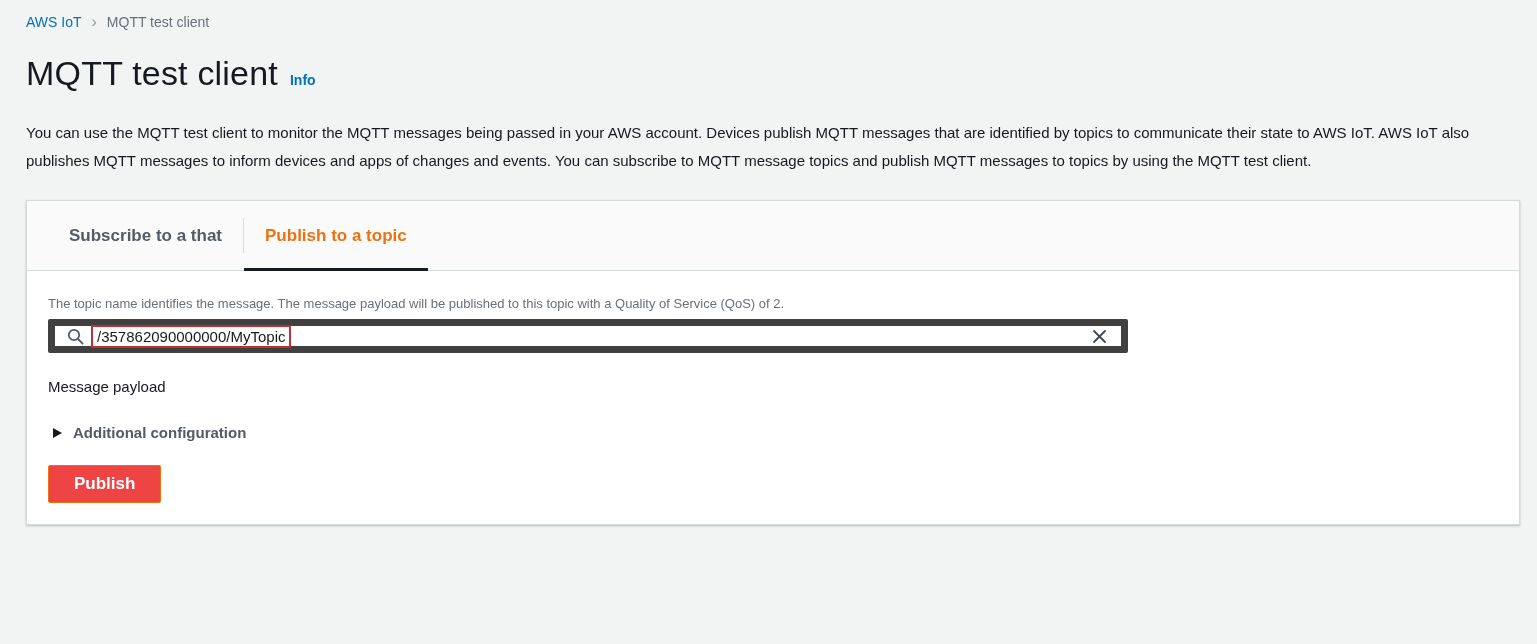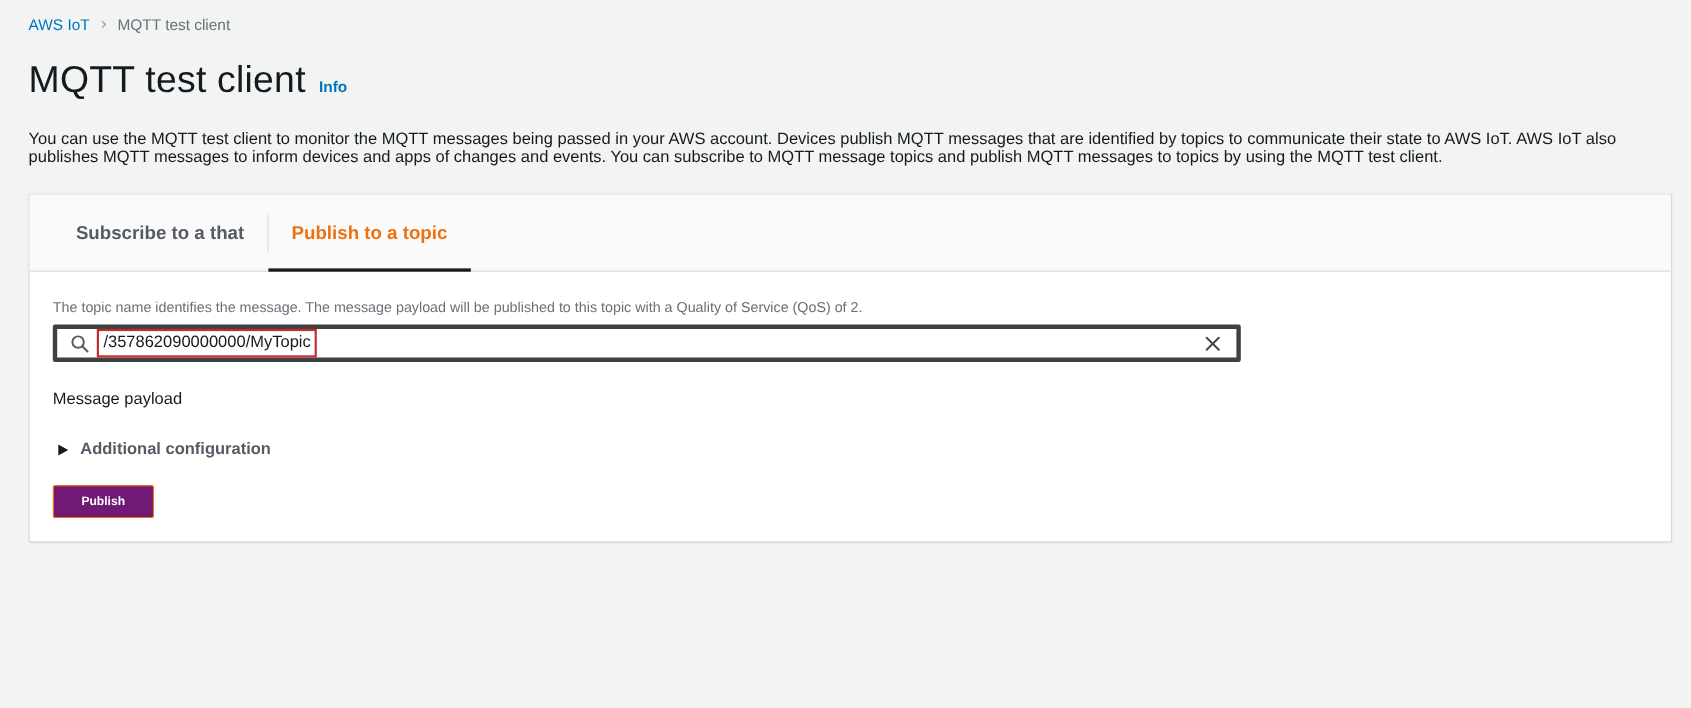--- a/index.html
+++ b/index.html
@@ -19,21 +19,21 @@
   .breadcrumb a { color: #0073bb; text-decoration: none; cursor: pointer; }
   .breadcrumb .sep { color: #96a0a6; margin: 0 10px; font-size: 16px; line-height: 14px; }
   .breadcrumb .current { color: #687078; }
 
   
   .title-row { margin: 24px 0 0 0; display: flex; align-items: baseline; }
   h1.page-title { font-size: 34px; font-weight: 400; color: #16191f; margin: 0; letter-spacing: 0.2px; }
   .info-link { font-size: 14px; font-weight: 700; color: #0073bb; margin-left: 12px; text-decoration: none; cursor: pointer; }
 
   
-  .description { margin-top: 26px; font-size: 15px; line-height: 16px; color: #16191f; max-width: 1496px; }
+  .description { margin-top: 26px; font-size: 15px; line-height: 28px; color: #16191f; max-width: 1496px; }
 
   
   .card {
     margin-top: 25px;
     background: #ffffff;
     border: 1px solid #d5dbdb;
     box-shadow: 0 1px 2px 0 rgba(0,28,36,0.25);
   }
   .tabs {
     display: flex;
@@ -63,24 +63,25 @@
 
   .card-body { padding: 21px 20px 21px 21px; }
 
   .field-label { font-size: 15px; color: #16191f; }
   .field-help { font-size: 13px; color: #687078; margin-top: 4px; }
 
   .search-box {
     margin-top: 8px;
     width: 1080px;
     height: 34px;
-    border: 4px solid #404040;
+    border: 7px solid #404040;
     border-radius: 2px;
     background: #fff;
     display: flex;
+    align-items: center;
     padding: 0 12px;
     cursor: text;
   }
   .red-box {
     border: 2px solid #c22f2f;
     padding: 1px 4px;
     font-size: 15px;
     color: #16191f;
     white-space: nowrap;
     display: inline-block;
@@ -113,25 +114,25 @@
     width: 0; height: 0;
     border-left: 9px solid #16191f;
     border-top: 5.5px solid transparent;
     border-bottom: 5.5px solid transparent;
     margin: 0 11px 0 5px;
   }
   .additional-label { font-size: 15px; font-weight: 700; color: #545b64; }
 
   .publish-btn {
     margin-top: 24px;
-    background: #701a75;
+    background: #ef4444;
     border: 1px solid #ec7211;
     color: #ffffff;
     font-weight: 700;
-    font-size: 11px;
+    font-size: 17px;
     font-family: inherit;
     padding: 8px 25px;
     border-radius: 2px;
     cursor: pointer;
     display: inline-block;
   }
 </style>
 </head>
 <body>
 

